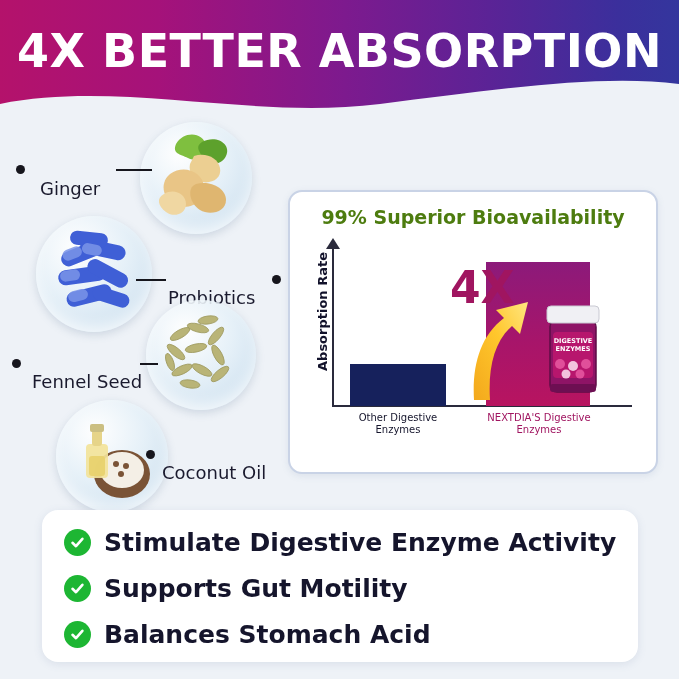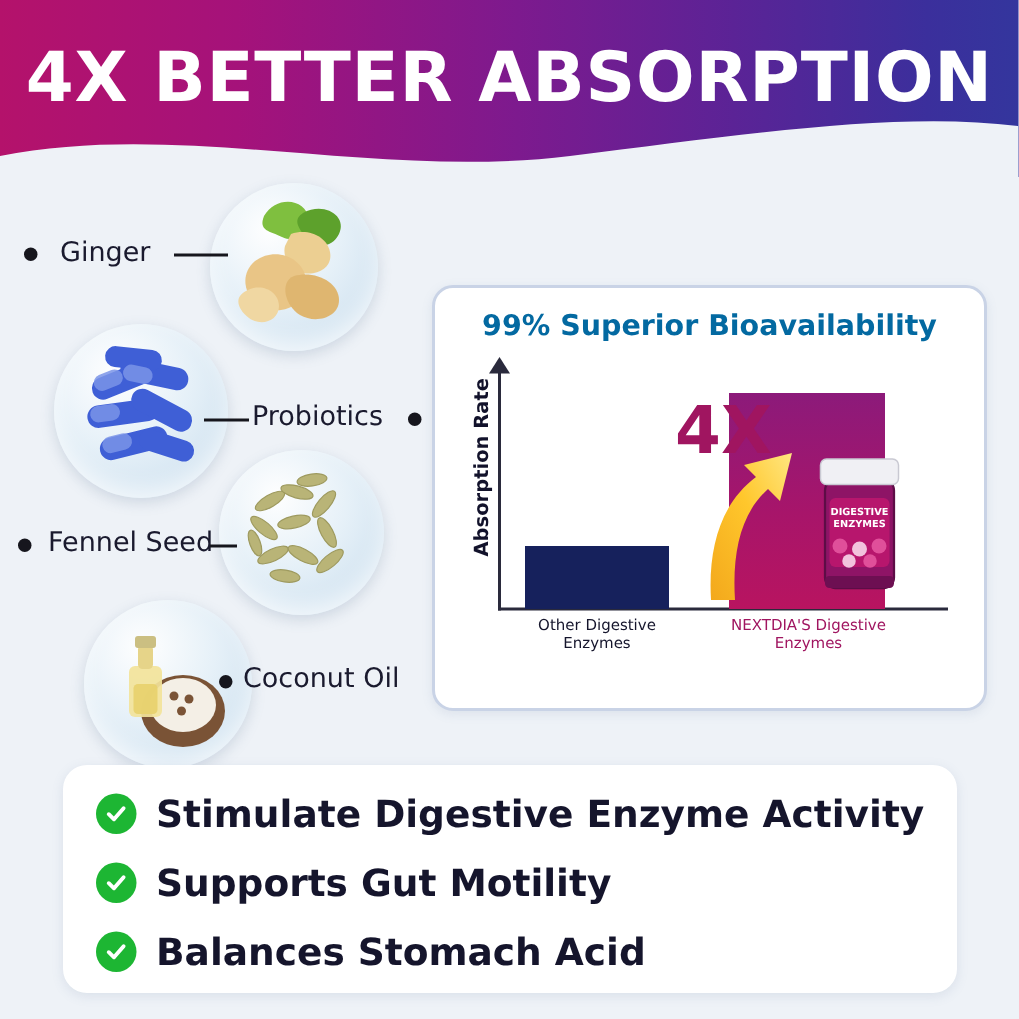--- a/index.html
+++ b/index.html
@@ -38,34 +38,34 @@
     box-shadow:0 3px 9px rgba(90,120,150,0.22), inset 0 -6px 14px rgba(255,255,255,0.7);
     overflow:hidden;
   }
   .bowl-ginger{left:140px;top:12px;width:112px;height:112px;}
   .bowl-prob{left:36px;top:106px;width:116px;height:116px;}
   .bowl-fennel{left:146px;top:190px;width:110px;height:110px;}
   .bowl-coco{left:56px;top:290px;width:112px;height:112px;}
 
   .label{
     position:absolute;color:#1a1a2e;font-size:18px;font-weight:normal;
-    font-family:"DejaVu Sans", sans-serif;white-space:nowrap;
+    font-family:"DejaVu Sans", sans-serif;white-space:nowrap;margin-top:20px;
   }
   .dot{position:absolute;width:9px;height:9px;border-radius:50%;background:#16161d;}
   .line{position:absolute;height:2px;background:#16161d;}
 
   
   .chart-card{
     position:absolute;left:288px;top:190px;width:366px;height:280px;
     background:#ffffff;border:2px solid #c9d3e6;border-radius:14px;
     box-shadow:0 2px 7px rgba(100,120,160,0.13);
   }
   .chart-title{
     position:absolute;left:0;top:14px;width:366px;text-align:center;
-    color:#0369a1;font-size:19px;font-weight:bold;
+    color:#4d7c0f;font-size:19px;font-weight:bold;
     font-family:"DejaVu Sans", sans-serif;white-space:nowrap;
   }
   .ylabel{
     position:absolute;left:-38px;top:112px;width:140px;
     transform:rotate(-90deg);
     text-align:center;
     color:#12122b;font-size:13px;font-weight:bold;
     font-family:"DejaVu Sans", sans-serif;
   }
   .axis-y{position:absolute;left:42px;top:56px;width:2px;height:159px;background:#2a2a3c;}

